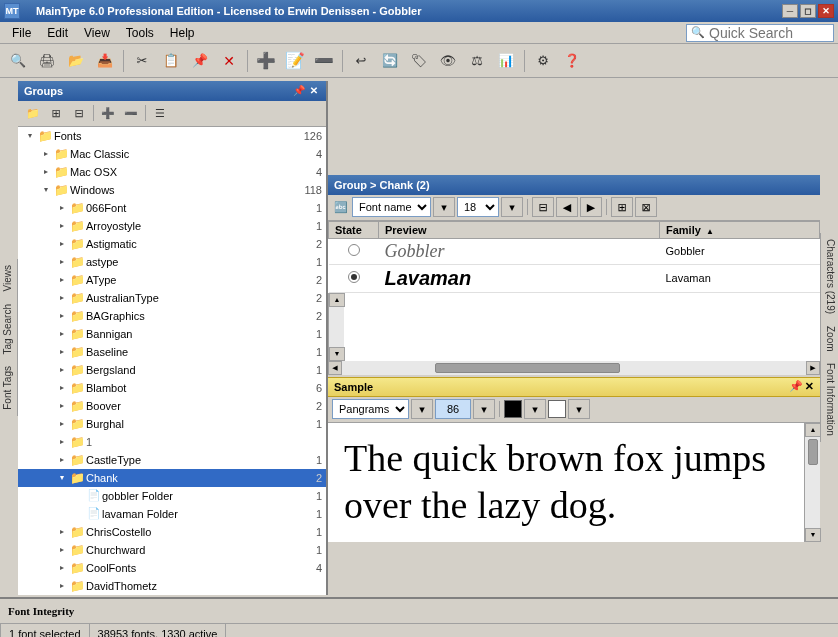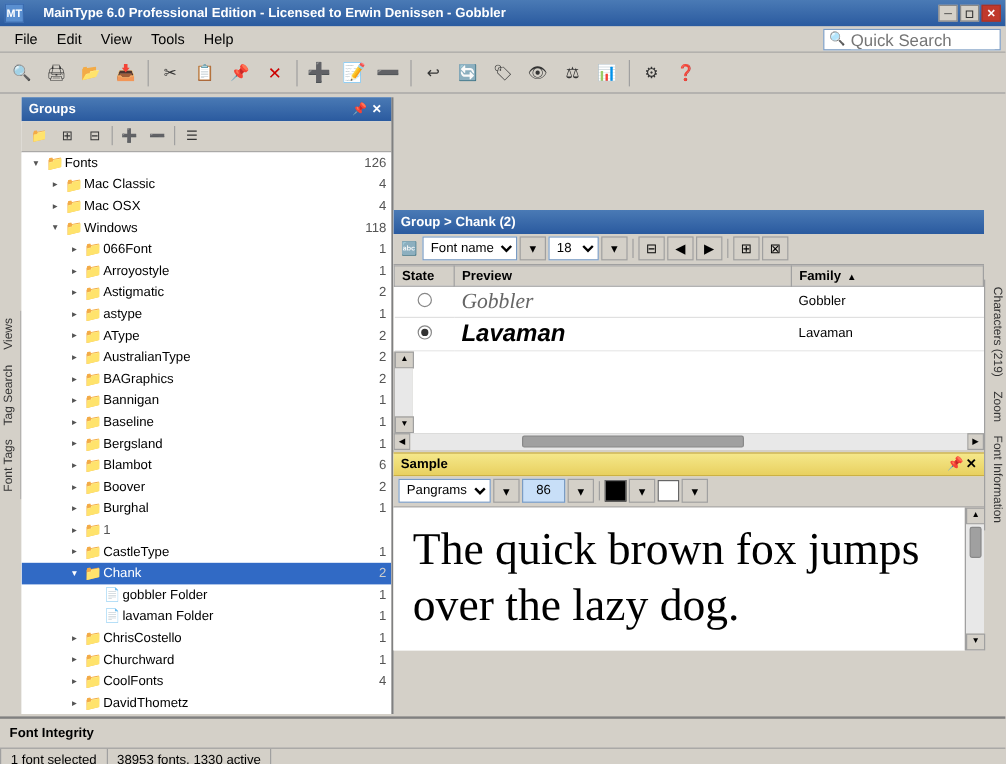--- a/index.html
+++ b/index.html
@@ -84,21 +84,21 @@
     .sample-select { height: 20px; font-size: 11px; border: 1px solid #7a9cc4; background: white; padding: 0 2px; }
     .sample-size-input { width: 36px; height: 20px; font-size: 11px; border: 1px solid #7a9cc4; background: #c8dff8; padding: 0 2px; text-align: center; }
     .sample-content { flex: 1; padding: 10px 16px; overflow: hidden; font-size: 36px; line-height: 1.3; color: #000; font-family: 'Gobbler', 'Comic Sans MS', cursive; }
     .scrollbar-btn { width: 16px; height: 14px; background: #d4d0c8; border: 1px solid #a0a0a0; display: flex; align-items: center; justify-content: center; font-size: 7px; cursor: pointer; }
 
     
     .right-side-labels { width: 18px; background: #d4d0c8; display: flex; flex-direction: column; border-left: 1px solid #a0a0a0; }
     .right-side-label { writing-mode: vertical-rl; font-size: 10px; color: #333; padding: 6px 2px; cursor: pointer; white-space: nowrap; }
 
     
-    .font-integrity-bar { background: #d4d0c8; height: 20px; display: flex; align-items: center; padding: 12px 8px; border-top: 2px solid #808080; font-size: 11px; font-weight: bold; color: #000; }
+    .font-integrity-bar { background: #d4d0c8; height: 20px; display: flex; align-items: center; padding: 12px 8px; border-top: 2px solid #808080; font-size: 11px; font-weight: bold; color: #000; font-family: Liberation Serif, serif; }
 
     
     .status-bar { background: #d4d0c8; height: 20px; display: flex; align-items: center; border-top: 1px solid #a0a0a0; font-size: 11px; }
     .status-item { padding: 0 8px; border-right: 1px solid #a0a0a0; height: 100%; display: flex; align-items: center; }
     .status-item:first-child { border-left: 1px solid #a0a0a0; }
 
     
     .h-scrollbar { height: 14px; background: #d4d0c8; border-top: 1px solid #a0a0a0; display: flex; align-items: center; }
     .h-scrollbar-btn { width: 14px; height: 14px; background: #d4d0c8; border: 1px solid #a0a0a0; display: flex; align-items: center; justify-content: center; font-size: 7px; cursor: pointer; }
     .h-scrollbar-track { flex: 1; height: 14px; background: #e8e8e8; position: relative; }

